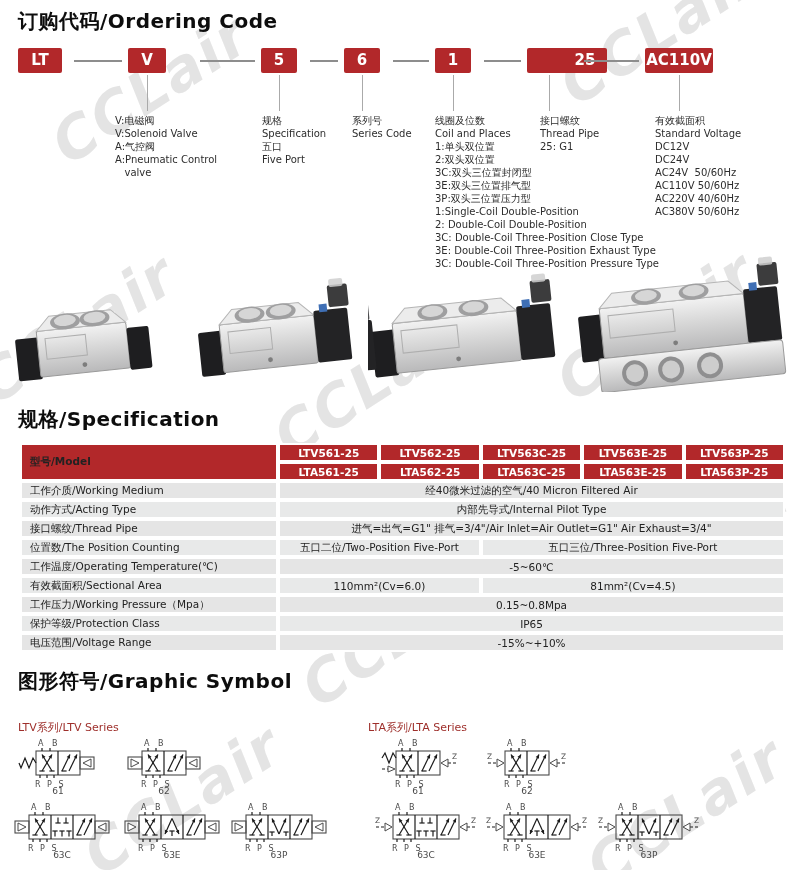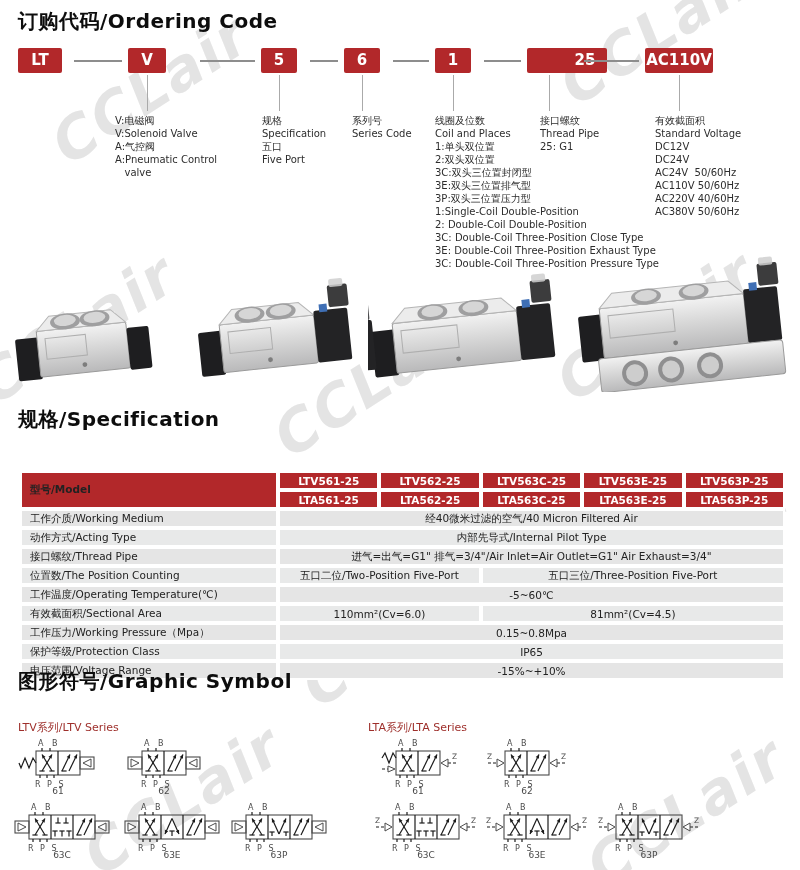--- a/index.html
+++ b/index.html
@@ -178,21 +178,21 @@
             <circle cx="55" cy="96" r="9" fill="#cdcdcd"></circle>
             <circle cx="91.25" cy="96" r="13" fill="#8f8f90"></circle>
             <circle cx="91.25" cy="96" r="9" fill="#cdcdcd"></circle>
             <circle cx="130.39999999999998" cy="96" r="13" fill="#8f8f90"></circle>
             <circle cx="130.39999999999998" cy="96" r="9" fill="#cdcdcd"></circle>
           </g>
         </svg></div>
     </div>
 
   <div class="sec-title" style="left:18px;top:406px;">规格/Specification</div>
-  <table class="spec-table" style="left:20px;top:443px;width:765px;margin-top:28px;" id="specTable">
+  <table class="spec-table" style="left:20px;top:443px;width:765px;" id="specTable">
       <colgroup>
         <col style="width: 252px;">
         <col style="width: 99px;">
         <col style="width: 99px;">
         <col style="width: 99px;">
         <col style="width: 99px;">
         <col style="width: 99px;">
       </colgroup>
       <tbody>
         <tr>

